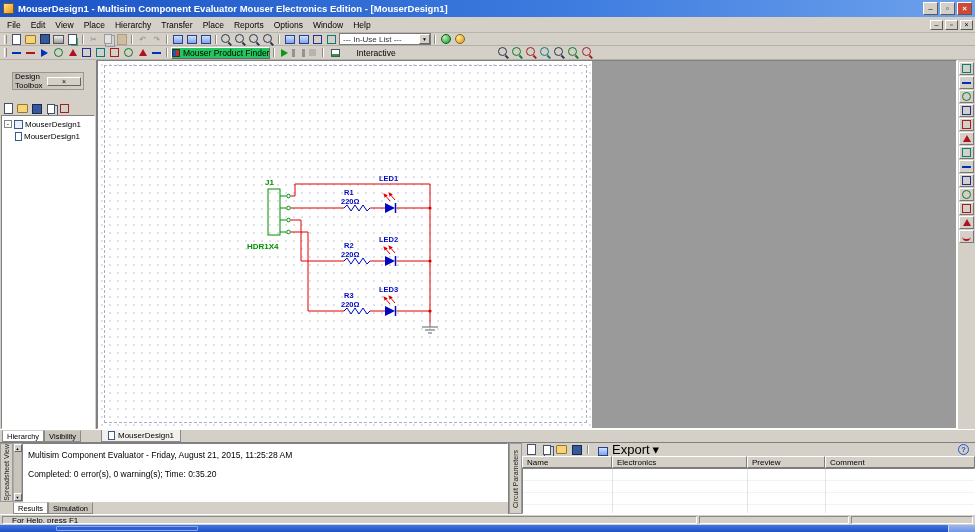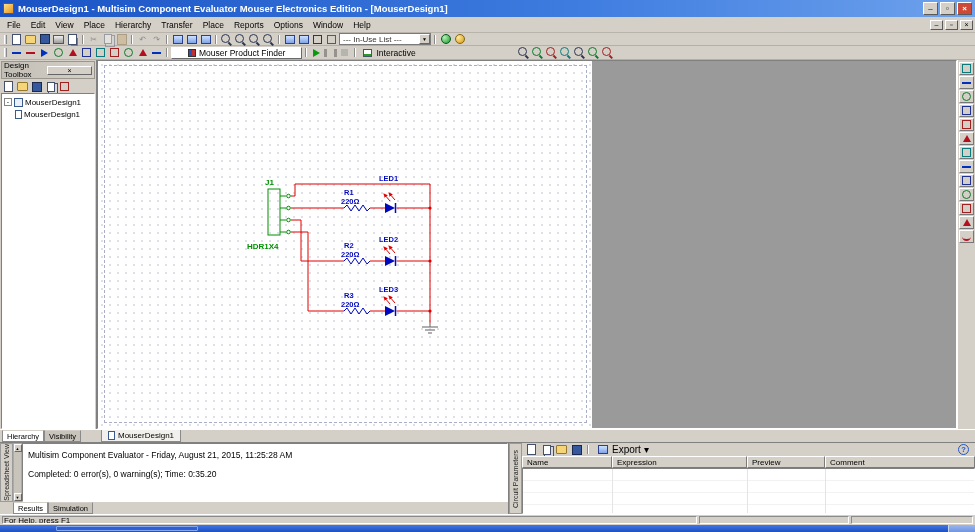--- a/index.html
+++ b/index.html
@@ -57,29 +57,29 @@
   .sh-sqt::before{width:7px;height:7px;border:1.5px solid #0a7a7a}
   .sh-sqr::before{width:7px;height:7px;border:1.5px solid #a02020}
   .sh-play::before{width:0;height:0;border-left:7px solid #0a9a10;border-top:4px solid transparent;border-bottom:4px solid transparent}
   .sh-pause::before{width:7px;height:8px;border-left:3px solid #3a3a3a;border-right:3px solid #3a3a3a}
   .sh-stop::before{width:7px;height:7px;background:#8a8a8a}
   .sh-wave::before{width:9px;height:6px;border-bottom:2px solid #c01020;border-radius:0 0 6px 6px}
 
   .combo{width:92px;height:12px;background:#fff;border:1px solid #7a7a7a;display:flex;align-items:center;padding-left:3px;flex:none}
   .combo-text{font-size:8px;color:#333;flex:1;white-space:nowrap;overflow:hidden}
   .combo-btn{width:11px;height:10px;background:#d4d0c8;border:1px solid;border-color:#fff #666 #666 #fff;font-size:5px;display:flex;align-items:center;justify-content:center;flex:none}
-  .btn{height:12px;display:flex;align-items:center;gap:3px;padding:0 16px;border:1px solid;border-color:#fff #6a6a6a #6a6a6a #fff;background:#ffffff;font-size:8.5px;flex:none}
+  .btn{height:12px;display:flex;align-items:center;gap:3px;padding:0 0;border:1px solid;border-color:#fff #6a6a6a #6a6a6a #fff;background:#22c55e;font-size:8.5px;flex:none}
   .mouser-ico{width:8px;height:8px;background:linear-gradient(90deg,#2a52b0 50%,#c03030 50%);border:1px solid #333;flex:none}
-  .interactive{display:flex;align-items:center;gap:4px;font-size:8.5px;padding:0 4px;flex:none}
+  .interactive{display:flex;align-items:center;gap:16px;font-size:8.5px;padding:0 4px;flex:none}
   .chart-ico{width:9px;height:8px;background:#fff;border:1px solid #456;box-shadow:inset 0 -2px 0 #2a9a2a;flex:none}
 
   
   .main{flex:1;display:flex;min-height:0}
   .toolbox{width:97px;background:#d4d0c8;border-right:1px solid #808080;display:flex;flex-direction:column;flex:none}
-  .tbx-title{height:16px;display:flex;align-items:center;background:linear-gradient(to right,#c2beb6,#d4d0c8);border:1px solid #9a968e;font-size:8px;padding:8px 2px;margin:1px}
+  .tbx-title{height:16px;display:flex;align-items:center;background:linear-gradient(to right,#c2beb6,#d4d0c8);border:1px solid #9a968e;font-size:8px;padding:8px 2px;margin:12px}
   .tbx-title span{flex:1}
   .xbtn{width:10px;height:9px;background:#d4d0c8;border:1px solid;border-color:#fff #666 #666 #fff;font-size:7px;line-height:7px;text-align:center}
   .tbx-tools{height:13px;display:flex;align-items:center;gap:1px;padding:0 2px}
   .tree{flex:1;background:#fff;border:1px solid;border-color:#808080 #fff #fff #808080;margin:0 1px;font-size:8px;padding:2px;overflow:hidden}
   .trow{display:flex;align-items:center;gap:2px;height:12px;white-space:nowrap}
   .trow.child{margin-left:11px}
   .expander{width:8px;height:8px;border:1px solid #848484;background:#fff;font-size:7px;line-height:6px;text-align:center;flex:none}
   .ico-sheetroot{width:9px;height:9px;background:#e8f0fc;border:1px solid #3a5a8c;flex:none}
   .ico-page{width:7px;height:9px;background:#fff;border:1px solid #3a5a8c;flex:none}
 
@@ -109,32 +109,32 @@
   .svscroll{width:9px;background:#c8c4bc;border:1px solid #aaa;display:flex;flex-direction:column;justify-content:space-between;align-items:center;flex:none}
   .sarrow{width:8px;height:8px;background:#d4d0c8;border:1px solid;border-color:#fff #666 #666 #fff;font-size:4px;line-height:7px;text-align:center}
   .svlog{flex:1;background:#fff;border:1px solid;border-color:#808080 #fff #fff #808080;font-size:8.5px;padding:6px 5px;line-height:1.2;overflow:hidden}
   .logline{height:10px;white-space:nowrap}
   .logline.blank{height:9px}
   .svtabs{height:12px;display:flex;padding-left:13px;background:#d4d0c8}
 
   .cpp{flex:1;display:flex;min-width:0}
   .cpmain{flex:1;display:flex;flex-direction:column;background:#d4d0c8;min-width:0}
   .cptools{height:13px;display:flex;align-items:center;gap:2px;padding:0 3px}
-  .export{display:flex;align-items:center;gap:3px;font-size:10px;padding:0 3px}
+  .export{display:flex;align-items:flex-end;gap:3px;font-size:13px;padding:0 3px}
   .helpq{margin-left:auto;margin-right:3px;width:11px;height:11px;border-radius:50%;border:1.5px solid #2255cc;color:#2255cc;font-size:7.5px;font-weight:bold;display:flex;align-items:center;justify-content:center}
   .cphead{height:12px;display:flex}
   .hcell{font-size:8px;padding:0 4px;background:#d4d0c8;border:1px solid;border-color:#fff #7a7a7a #7a7a7a #fff;display:flex;align-items:center;overflow:hidden}
   .c0{width:90px;flex:none}.c1{width:135px;flex:none}.c2{width:78px;flex:none}.c3{flex:1}
   .cpbody{flex:1;background:#fff;border:1px solid;border-color:#808080 #fff #fff #808080;display:flex;min-height:0;
           background-image:repeating-linear-gradient(to bottom,transparent 0 11px,#f2f2f2 11px 12px)}
   .bcell{border-right:1px solid #e4e4e4}
 
   
   .status{height:11px;display:flex;gap:2px;background:#d4d0c8;padding:1px 2px;border-top:1px solid #fff;flex:none}
-  .spane{border:1px solid;border-color:#8a8a8a #fff #fff #8a8a8a;font-size:8px;display:flex;align-items:center;padding:0 1px;overflow:hidden}
+  .spane{border:1px solid;border-color:#8a8a8a #fff #fff #8a8a8a;font-size:8px;display:flex;align-items:center;padding:0 9px;overflow:hidden}
   .spane.grow{flex:1}
   .sp1{width:150px;flex:none}.sp2{width:122px;flex:none}
   .taskbar{height:7px;background:linear-gradient(#3f77e8,#1f4fc0);display:flex;align-items:center;flex:none}
   .taskbtn{width:142px;height:5px;margin-left:56px;background:#2e5fd4;border:1px solid #86a8ee;border-radius:1px;flex:none}
   .tray{margin-left:auto;width:27px;height:100%;background:linear-gradient(#9ab6f0,#6f94e0);border-left:1px solid #c8d8f4}
 </style>
 </head>
 <body>
 
 <div class="app">
@@ -424,21 +424,21 @@
           <div class="sep"></div>
           <div class="export">
             <span class="tbi sh-winblue"></span>
             <span>Export</span>
             <span>▾</span>
           </div>
           <div class="helpq">?</div>
         </div>
         <div class="cphead">
           <div class="hcell c0">Name</div>
-          <div class="hcell c1">Expression</div>
+          <div class="hcell c1">Electronics</div>
           <div class="hcell c2">Preview</div>
           <div class="hcell c3">Comment</div>
         </div>
         <div class="cpbody">
           <div class="bcell c0"></div>
           <div class="bcell c1"></div>
           <div class="bcell c2"></div>
           <div class="c3"></div>
         </div>
       </div>

